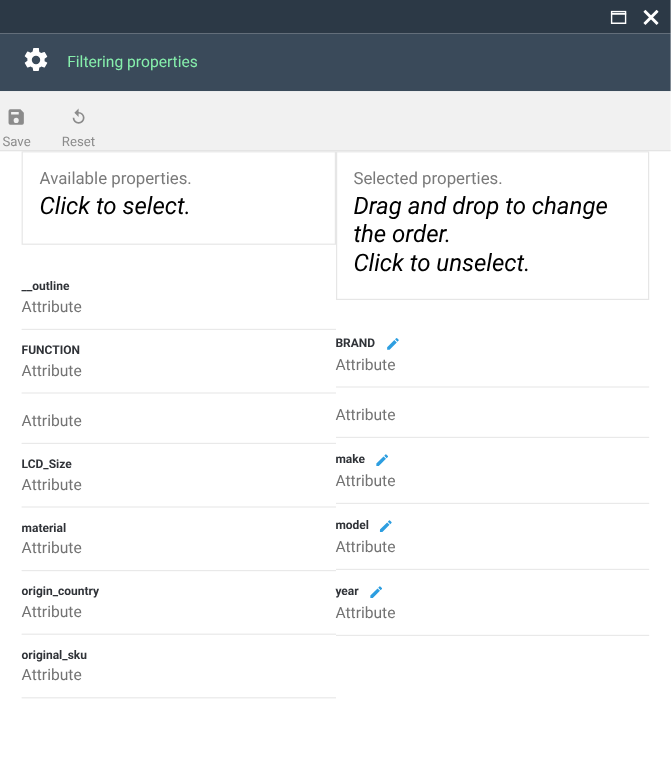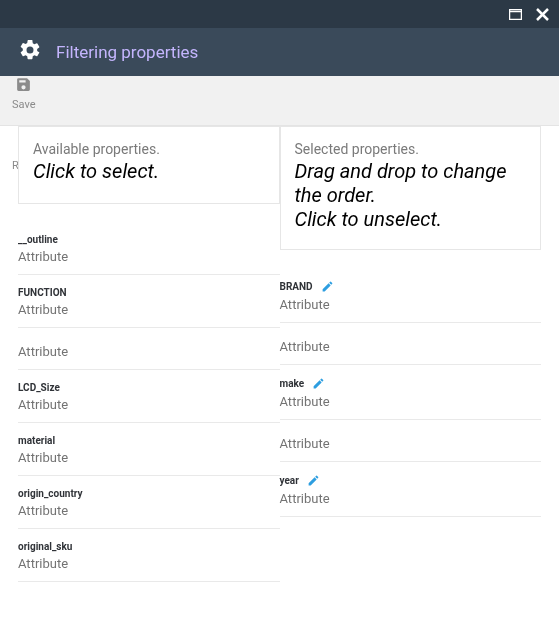--- a/index.html
+++ b/index.html
@@ -23,30 +23,29 @@
   .win-icon svg { display: block; }
   .header {
     background: #3a4a5a;
     height: 48px;
     display: flex;
     align-items: center;
     padding-left: 18px;
     gap: 14px;
   }
   .header .gear { color: #fff; }
-  .header-title { color: #c4b5fd; font-size: 17px; font-weight: 400; }
+  .header-title { color: #86efac; font-size: 13px; font-weight: 400; }
   .toolbar {
     background: #f1f1f1;
     border-bottom: 1px solid #e4e4e4;
     height: 50px;
     display: flex;
-    align-items: flex-start;
-    padding-left: 12px;
+    align-items: flex-end;
+    padding-left: 2px;
     gap: 26px;
-    flex-direction: column;
   }
   .tool-btn {
     display: flex;
     flex-direction: column;
     align-items: center;
     color: #8b8b8b;
     font-size: 11px;
     cursor: pointer;
     gap: 2px;
   }
@@ -211,20 +210,28 @@
             <span>make</span>
             <span class="pencil">
               <svg width="13" height="13" viewBox="0 0 24 24" fill="#2d9ee0">
                 <path d="M3 17.25V21h3.75L17.81 9.94l-3.75-3.75L3 17.25zM20.71 7.04a1 1 0 0 0 0-1.41l-2.34-2.34a1 1 0 0 0-1.41 0l-1.83 1.83 3.75 3.75 1.83-1.83z"></path>
               </svg>
             </span>
           </div>
           <div class="item-sub">Attribute</div>
         </div>
         <div class="item">
+          <div class="item-label">
+            <span>model</span>
+            <span class="pencil">
+              <svg width="13" height="13" viewBox="0 0 24 24" fill="#2d9ee0">
+                <path d="M3 17.25V21h3.75L17.81 9.94l-3.75-3.75L3 17.25zM20.71 7.04a1 1 0 0 0 0-1.41l-2.34-2.34a1 1 0 0 0-1.41 0l-1.83 1.83 3.75 3.75 1.83-1.83z"></path>
+              </svg>
+            </span>
+          </div>
           <div class="item-sub">Attribute</div>
         </div>
         <div class="item">
           <div class="item-label">
             <span>year</span>
             <span class="pencil">
               <svg width="13" height="13" viewBox="0 0 24 24" fill="#2d9ee0">
                 <path d="M3 17.25V21h3.75L17.81 9.94l-3.75-3.75L3 17.25zM20.71 7.04a1 1 0 0 0 0-1.41l-2.34-2.34a1 1 0 0 0-1.41 0l-1.83 1.83 3.75 3.75 1.83-1.83z"></path>
               </svg>
             </span>

